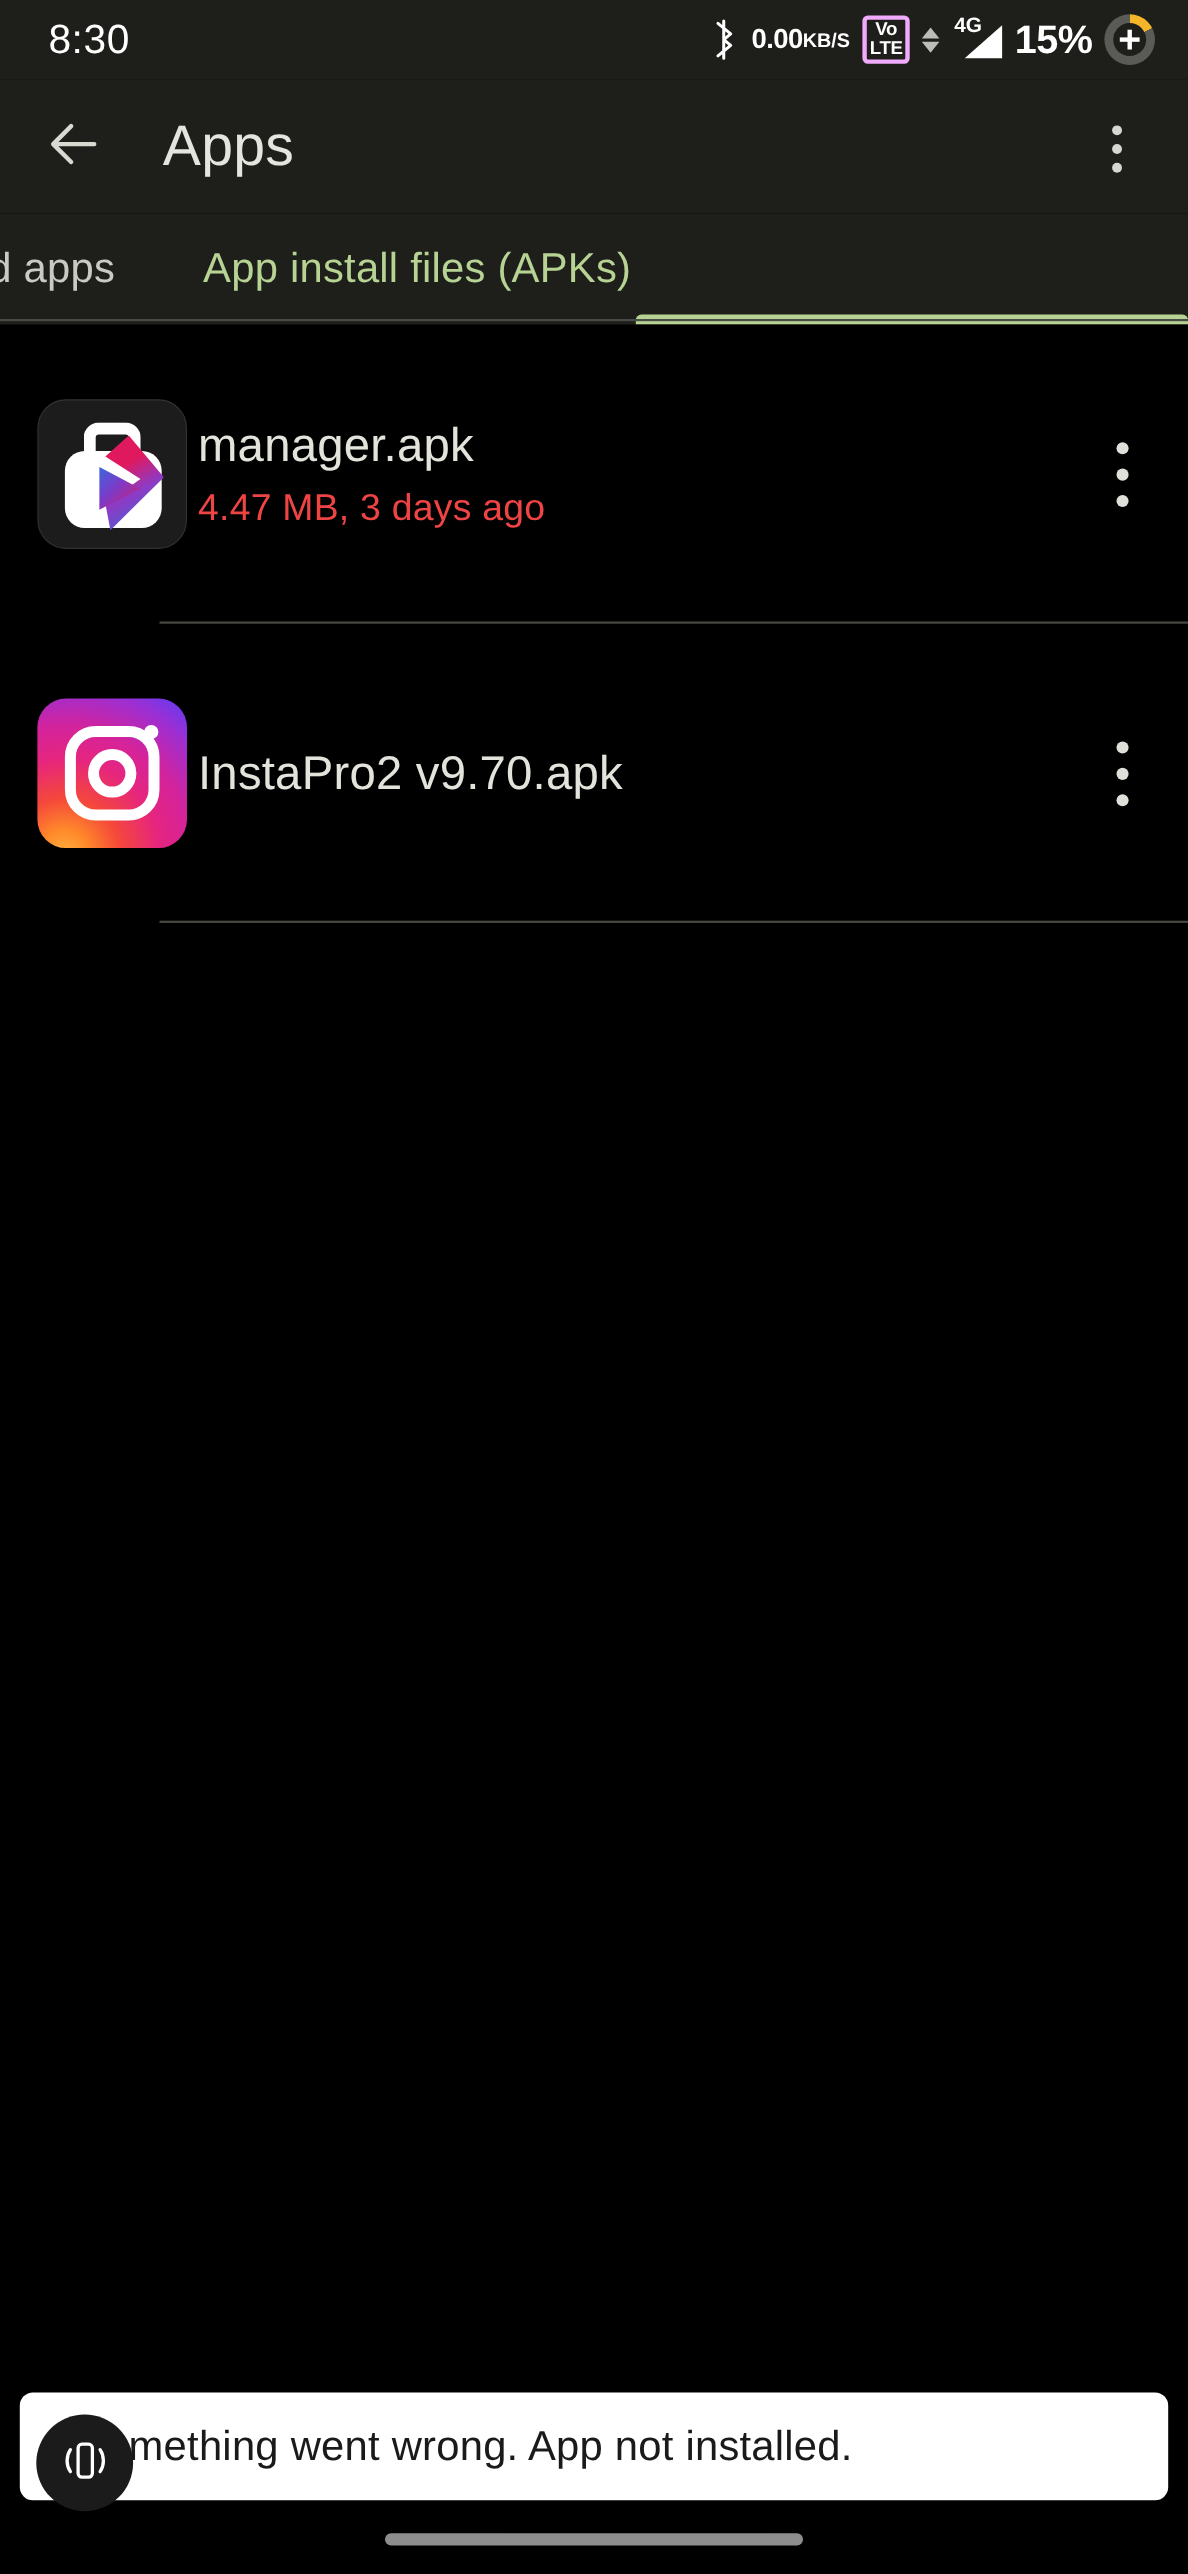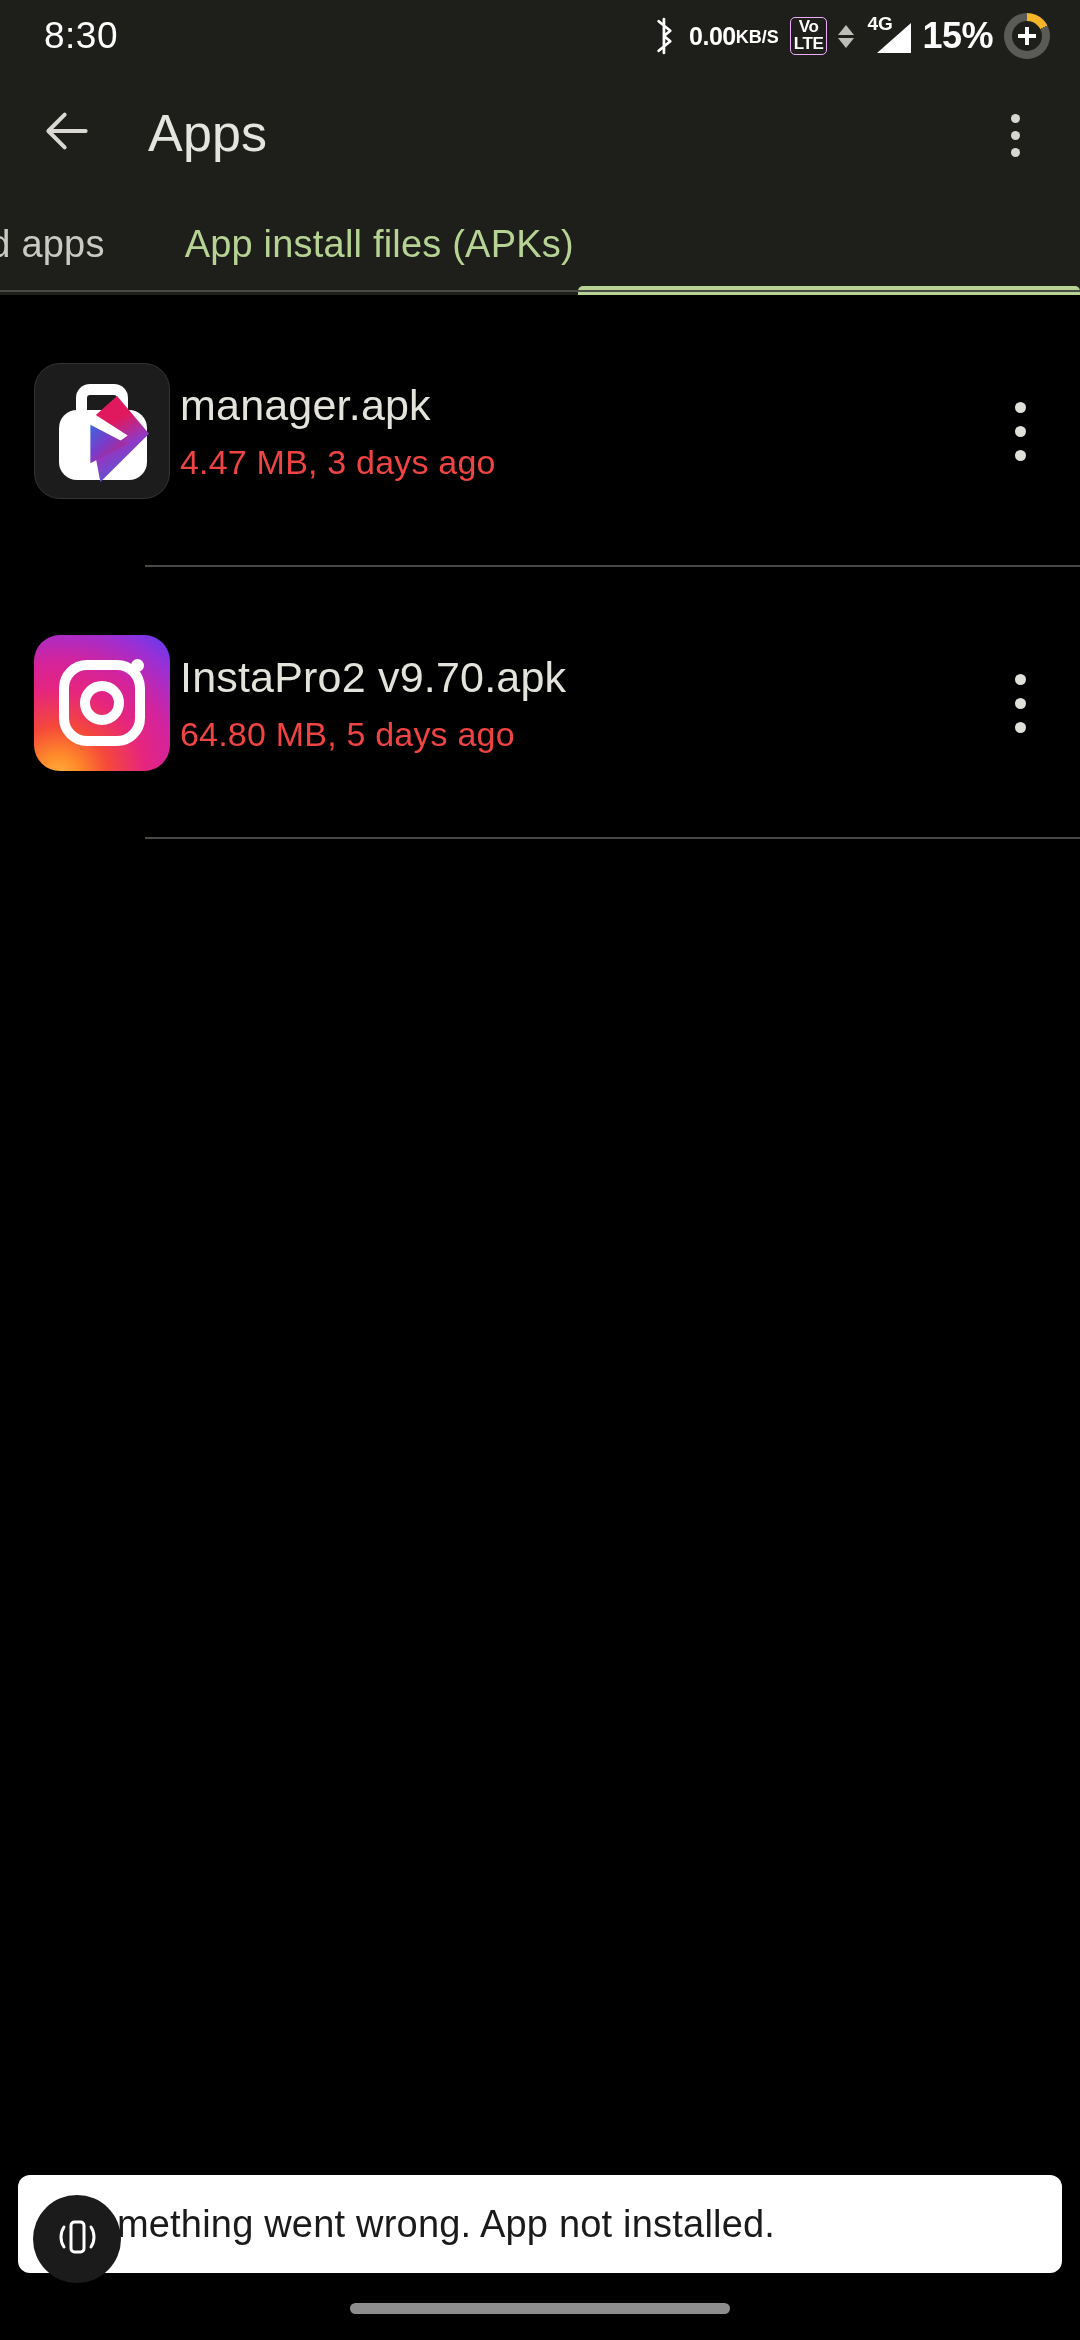--- a/index.html
+++ b/index.html
@@ -20,21 +20,21 @@
     padding:0 30px 0 44px;
   }
   .status-clock{ font-size:37px; color:#ffffff; letter-spacing:.5px; }
   .status-right{ display:flex; align-items:center; gap:11px; }
 
   .bt-icon{ width:26px; height:38px; display:block; }
   .netspeed{ display:flex; flex-direction:row; align-items:center; line-height:1; }
   .netspeed .rate{ font-size:25px; color:#fff; font-weight:bold; letter-spacing:-.5px;}
   .netspeed .unit{ font-size:18px; color:#fff; font-weight:bold; margin-top:1px;}
   .volte{
-    border:1px solid #f0abfc; border-radius:5px;
+    border:4px solid #f0abfc; border-radius:5px;
     padding:1px 3px 2px 3px;
     display:flex; flex-direction:column; align-items:center; line-height:.95;
   }
   .volte .l1{ font-size:17px; font-weight:bold; color:#fff; letter-spacing:-.4px;}
   .volte .l2{ font-size:17px; font-weight:bold; color:#fff; letter-spacing:-.4px;}
   .arrows{ display:flex; flex-direction:column; gap:3px; }
   .arrow-up{ width:0;height:0;border-left:8px solid transparent;border-right:8px solid transparent;border-bottom:10px solid #bdbdb8;}
   .arrow-dn{ width:0;height:0;border-left:8px solid transparent;border-right:8px solid transparent;border-top:10px solid #bdbdb8;}
   .sig-wrap{ position:relative; width:46px; height:42px; }
   .sig-4g{ position:absolute; left:2px; top:-2px; font-size:19px; font-weight:bold; color:#fff;}
@@ -289,21 +289,20 @@
   <div class="list-item">
     <div class="item-icon-wrap">
       <div class="icon-insta">
         <span class="insta-frame"></span>
         <span class="insta-lens"></span>
         <span class="insta-dot"></span>
       </div>
     </div>
     <div class="item-text">
       <div class="item-title">InstaPro2 v9.70.apk</div>
-      <div class="item-sub">64.80 MB, 5 days ago</div>
     </div>
     <div class="item-menu">
       <span class="dot"></span>
       <span class="dot"></span>
       <span class="dot"></span>
     </div>
     <div class="item-sep"></div>
   </div>
 
 </div>

